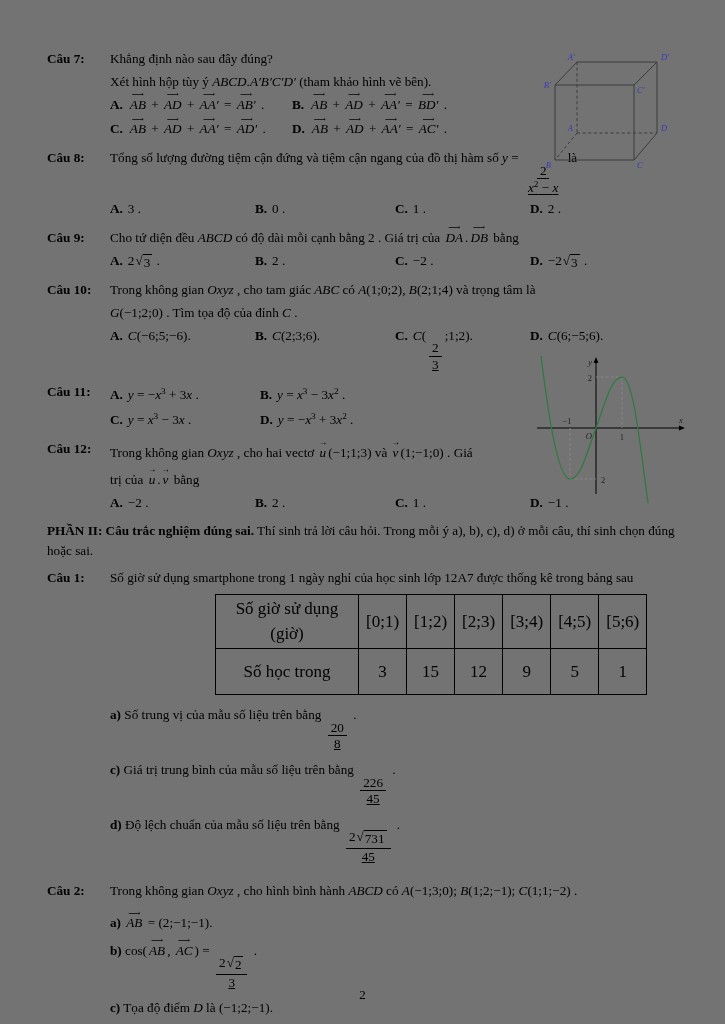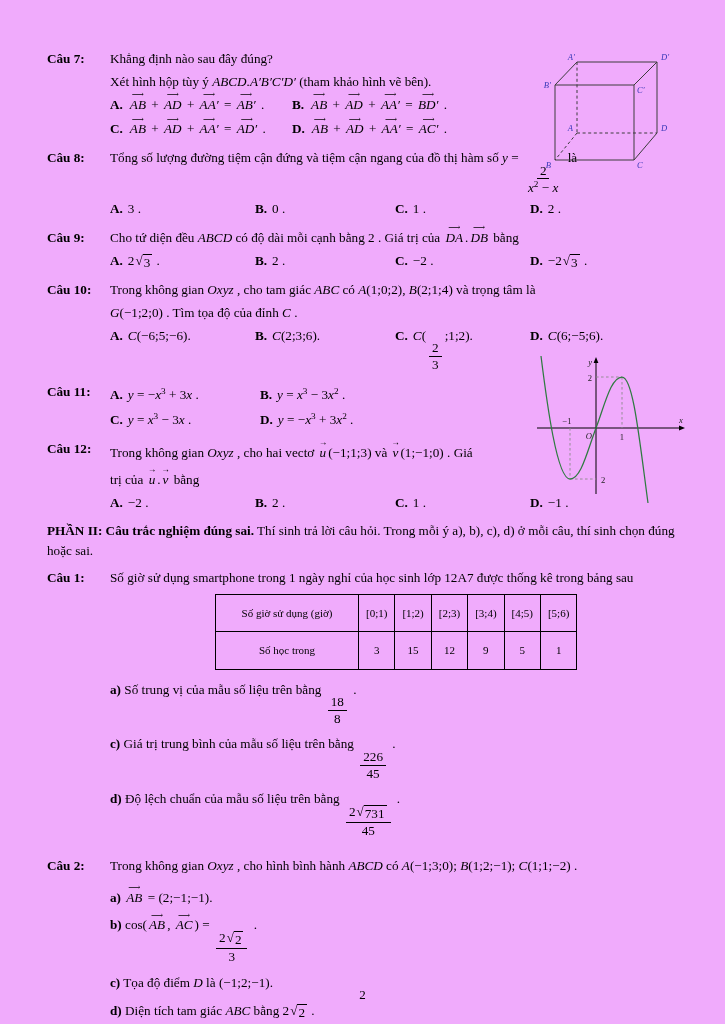--- a/index.html
+++ b/index.html
@@ -1,16 +1,16 @@
 <!DOCTYPE html>
 <html><head>
 <meta charset="utf-8">
 <style>
   html,body{margin:0;padding:0;background:#e8e8e8;}
-  .page{position:relative;width:725px;height:1024px;background:#f0abfc;margin:0 auto;
+  .page{position:relative;width:725px;height:1024px;background:#737373;margin:0 auto;
         font-family:"Liberation Serif","DejaVu Serif",serif;font-size:13.2px;color:#000;
         overflow:hidden;line-height:1.5;}
   .content{padding:49px 44px 0 47px;}
   .q{display:flex;margin-bottom:9px;}
   .qlabel{width:63px;flex:none;font-weight:bold;}
   .qbody{flex:1;min-width:0;}
   .pr-fig{padding-right:146px;}
   .pr-fig2{padding-right:149px;}
   p.line{margin:0 0 3px 0;}
   .gap-top{margin-top:14px;}
@@ -20,29 +20,29 @@
   .opts2b{grid-template-columns:150px 1fr;}
   .opt{display:flex;align-items:baseline;}
   .opt b{margin-right:5px;}
   .part2{margin:2px 0 7px 0;}
   
   i{font-style:italic;}
   sup{font-size:0.7em;}
   .frac{display:inline-flex;flex-direction:column;align-items:center;vertical-align:-0.95em;
         margin:0 3px;line-height:1.18;text-align:center;}
   .frac .num{padding:0 3px;border-bottom:1px solid #000;}
-  .frac .den{padding:0 3px;}
+  .frac .den{padding:0 3px;text-decoration:underline;}
   .vec{display:inline-block;position:relative;margin:0 2px;font-style:italic;}
   .vec .vec-arrow{position:absolute;top:-0.78em;left:50%;transform:translateX(-50%);
         font-size:0.64em;font-style:normal;white-space:nowrap;letter-spacing:0;}
   .sqrt{display:inline-flex;align-items:flex-start;margin:0 1px;}
   .sqrt .rad{line-height:1.12;}
   .sqrt .sqrt-body{border-top:1px solid #000;padding:0 2px 0 1px;line-height:1.25;}
   
-  table.tbl{border-collapse:collapse;margin:6px 0 10px 105px;font-size:11px;}
+  table.tbl{border-collapse:collapse;margin:6px 0 10px 105px;font-size:17px;}
   table.tbl td{border:1px solid #000;text-align:center;padding:10px 7px;}
   table.tbl td.first{width:122px;padding:1px 10px;}
   .itm{margin:8px 0;}
   
   .fig{position:absolute;}
   .fig-cube{left:537px;top:50px;}
   .fig-graph{left:531px;top:354px;}
   .pagenum{position:absolute;left:0;right:0;bottom:20px;text-align:center;font-size:13px;}
 </style>
 </head>
@@ -237,21 +237,21 @@
             <td>3</td>
             <td>15</td>
             <td>12</td>
             <td>9</td>
             <td>5</td>
             <td>1</td>
           </tr>
         </tbody>
           </table>
         <div class="itm"><b>a)</b> Số trung vị của mẫu số liệu trên bằng <span class="frac">
-              <span class="num">18</span>
+              <span class="num">20</span>
               <span class="den">8</span>
             </span> .</div>
         <div class="itm"><b>c)</b> Giá trị trung bình của mẫu số liệu trên bằng <span class="frac">
               <span class="num">226</span>
               <span class="den">45</span>
             </span> .</div>
         <div class="itm"><b>d)</b> Độ lệch chuẩn của mẫu số liệu trên bằng <span class="frac">
               <span class="num">2<span class="sqrt">
                   <span class="rad">√</span>
                   <span class="sqrt-body">731</span>

